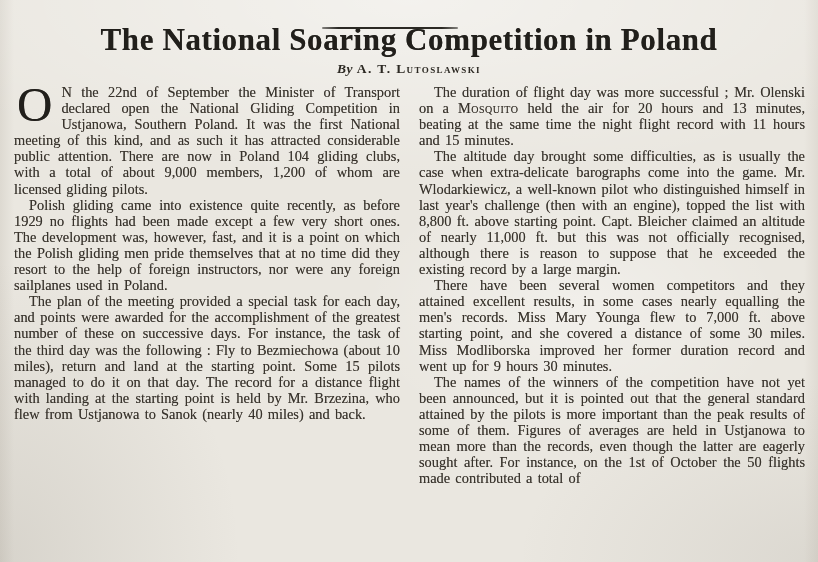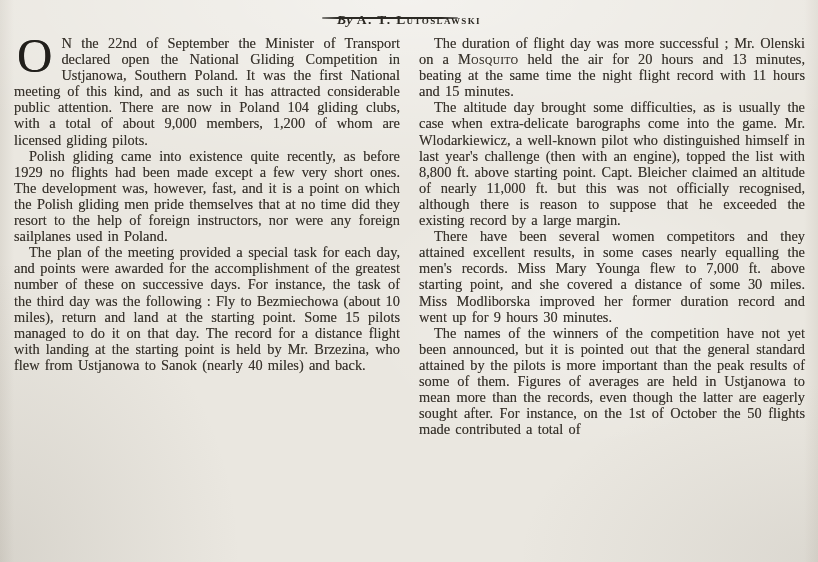--- a/index.html
+++ b/index.html
@@ -30,21 +30,21 @@
   .title{
     margin-top:22px;
     text-align:center;
     font-size:31px;
     font-weight:bold;
     letter-spacing:0.6px;
     color:var(--ink-dark);
     text-shadow:0 0 0.6px rgba(33,31,27,0.7);
   }
   .byline{
-    margin-top:12px;
+    margin-top:3px;
     text-align:center;
     font-size:13.5px;
     color:#2c2923;
     letter-spacing:0.4px;
   }
   .byline .by{font-style:italic;font-weight:bold;margin-right:4px;}
   .byline .author{font-variant:small-caps;font-weight:bold;letter-spacing:1.4px;}
   .columns{
     display:flex;
     gap:19px;
@@ -73,20 +73,21 @@
   }
   .smallcaps{font-variant:small-caps;letter-spacing:0.5px;}
 </style>
 </head>
 <body>
 
 <div class="page">
 
   <div class="top-rule"></div>
 
+  <h1 class="title">The National Soaring Competition in Poland</h1>
 
   <div class="byline">
     <span class="by">By</span><span class="author">A. T. Lutoslawski</span>
   </div>
 
   <div class="columns">
 
     <div class="col">
       <p class="opening">
         <span class="dropcap">O</span><span>N the 22nd of September the Minister of Transport declared open the National Gliding Competition in Ustjanowa, Southern Poland. It was the first National meeting of this kind, and as such it has attracted considerable public attention. There are now in Poland 104 gliding clubs, with a total of about 9,000 members, 1,200 of whom are licensed gliding pilots.</span>

